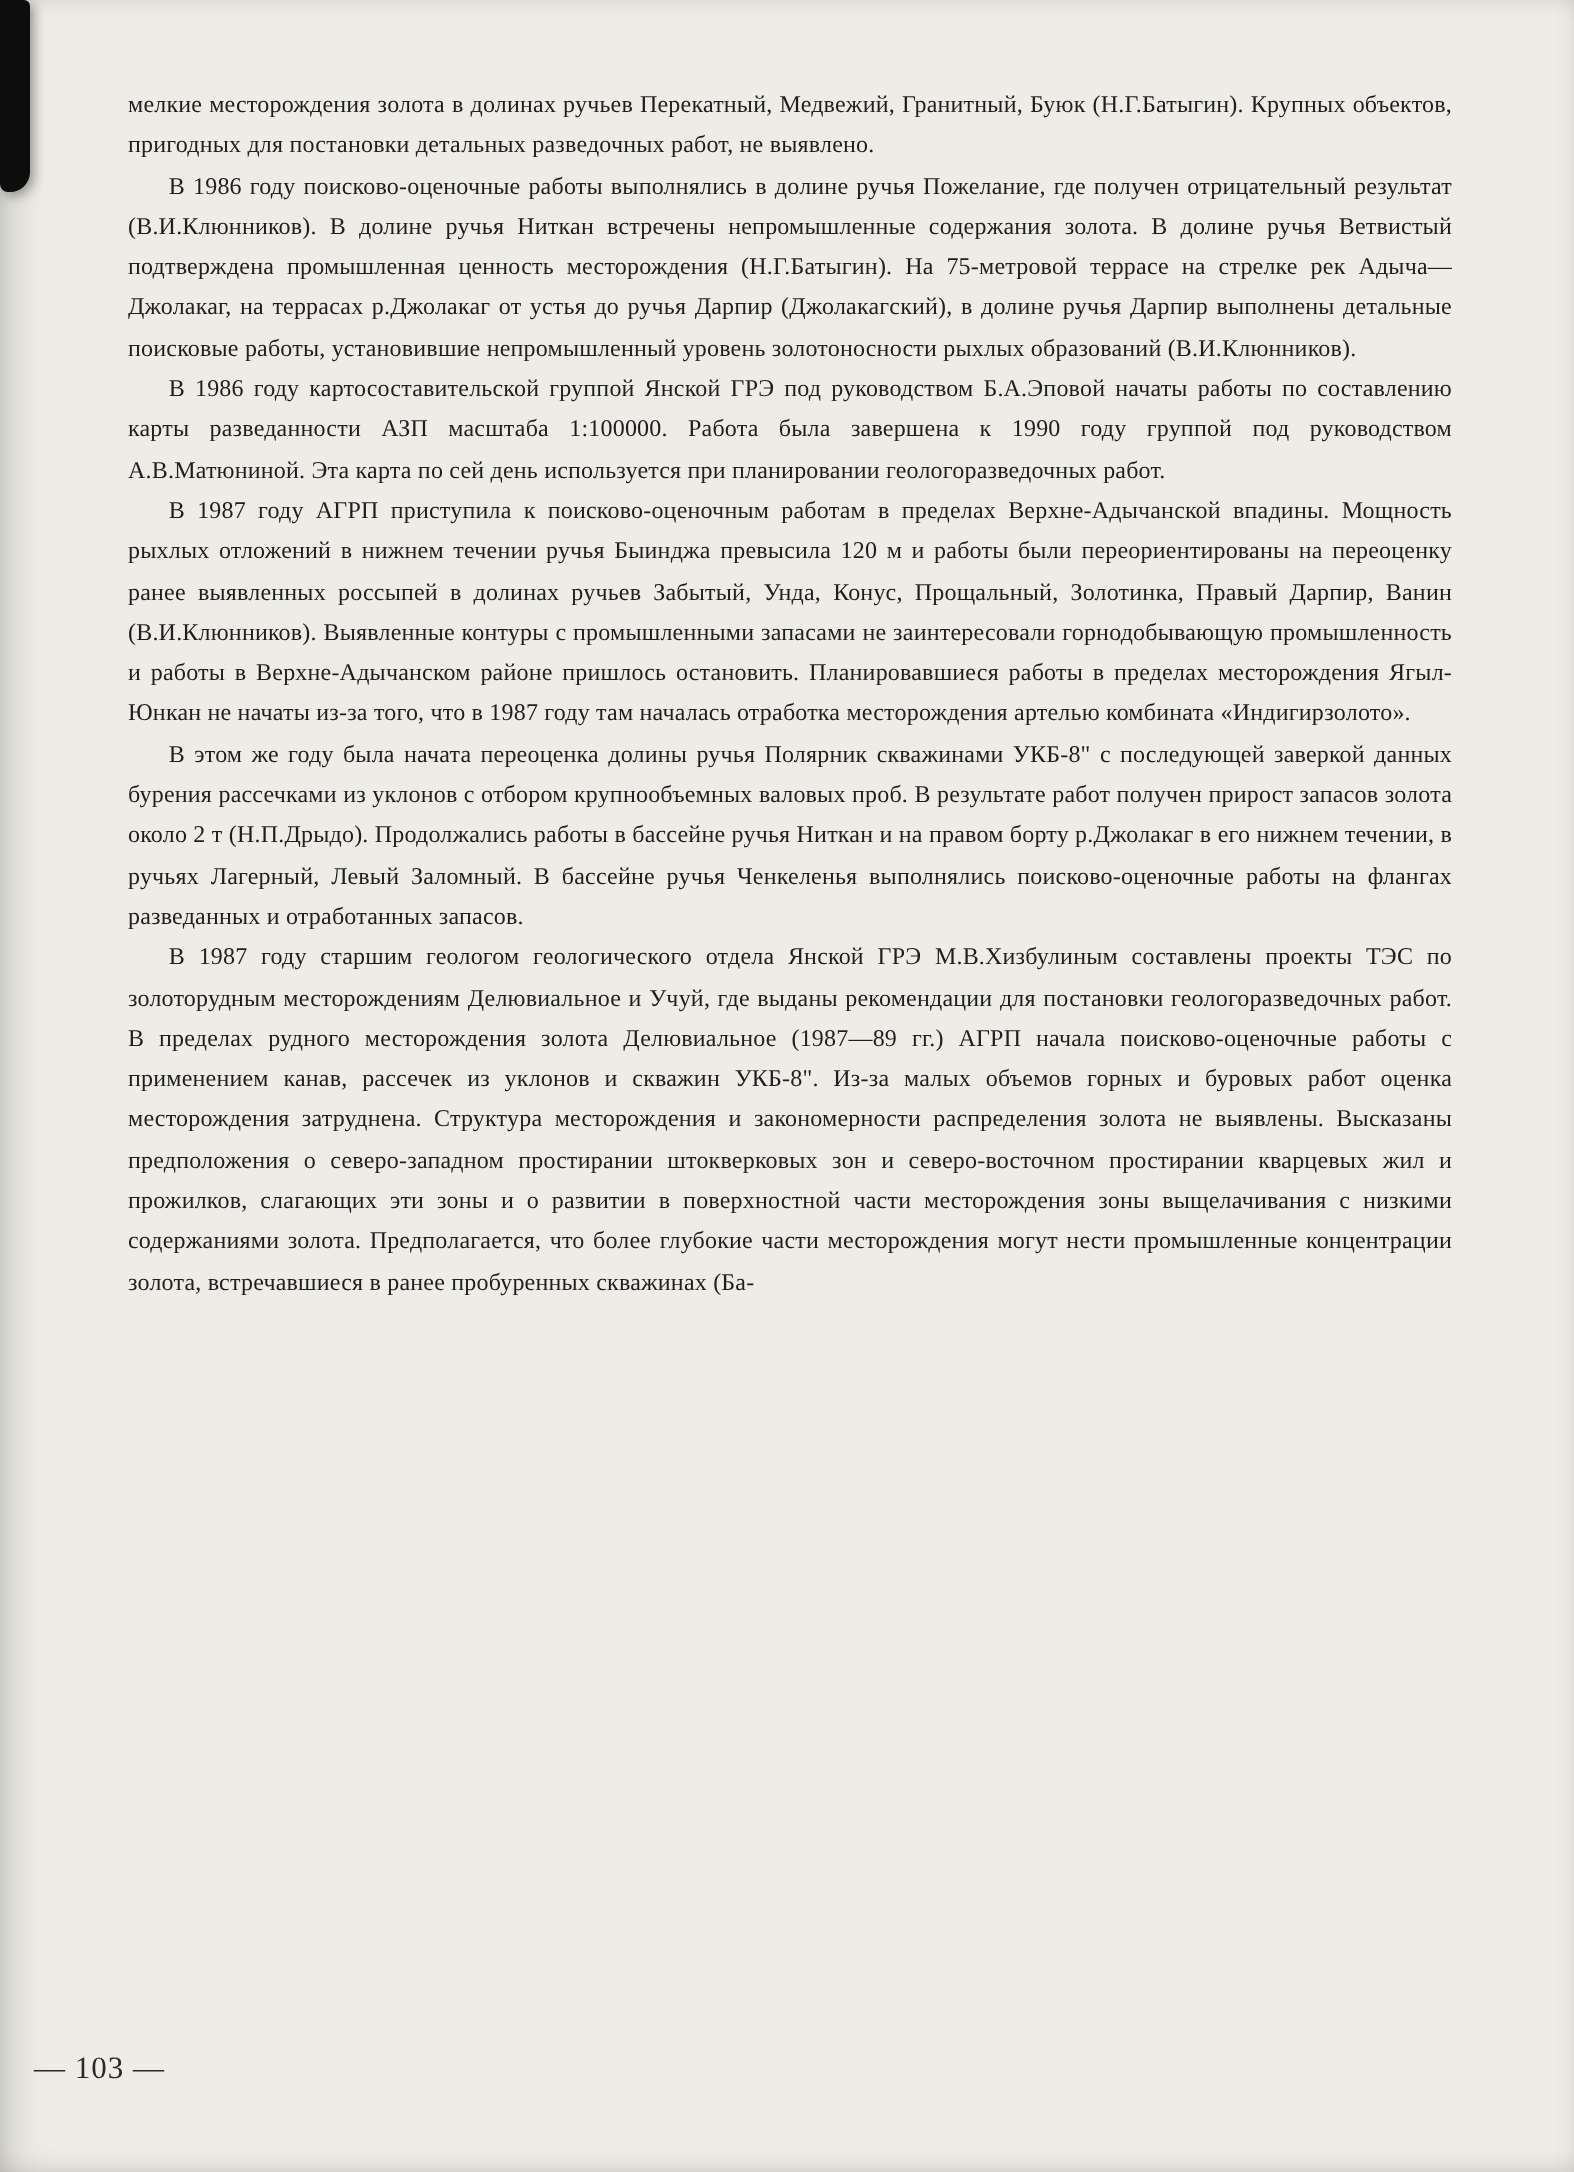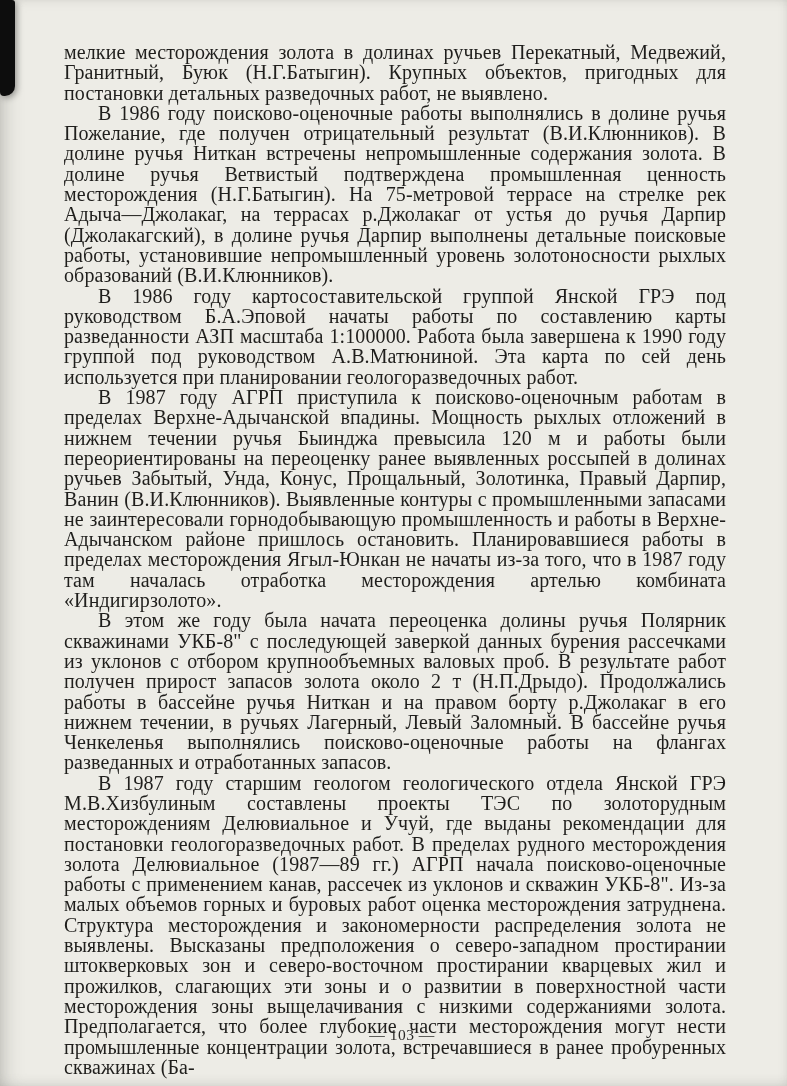--- a/index.html
+++ b/index.html
@@ -35,41 +35,41 @@
     background: #0d0d0d;
     border-radius: 0 3px 10px 4px;
     box-shadow: 2px 2px 6px rgba(0,0,0,0.35);
   }
   .text-block {
     position: absolute;
     left: 64px;
     top: 42px;
     width: 662px;
     color: #1f1e1c;
-    font-size: 20px;
+    font-size: 12px;
     line-height: 20.3px;
     text-align: justify;
     letter-spacing: 0.1px;
   }
   .para {
     margin: 0;
     padding: 0;
     text-indent: 1.7em;
     hyphens: auto;
     -webkit-hyphens: auto;
   }
   .para.noindent {
     text-indent: 0;
   }
   .page-number {
     position: absolute;
     left: 17px;
     right: 0;
     top: 1026px;
-    text-align: center;
+    text-align: left;
     color: #2a2927;
     font-size: 15.5px;
     letter-spacing: 0.5px;
   }
 </style>
 </head>
 <body>
 
 <div class="page">
   <div class="artifact"></div>

